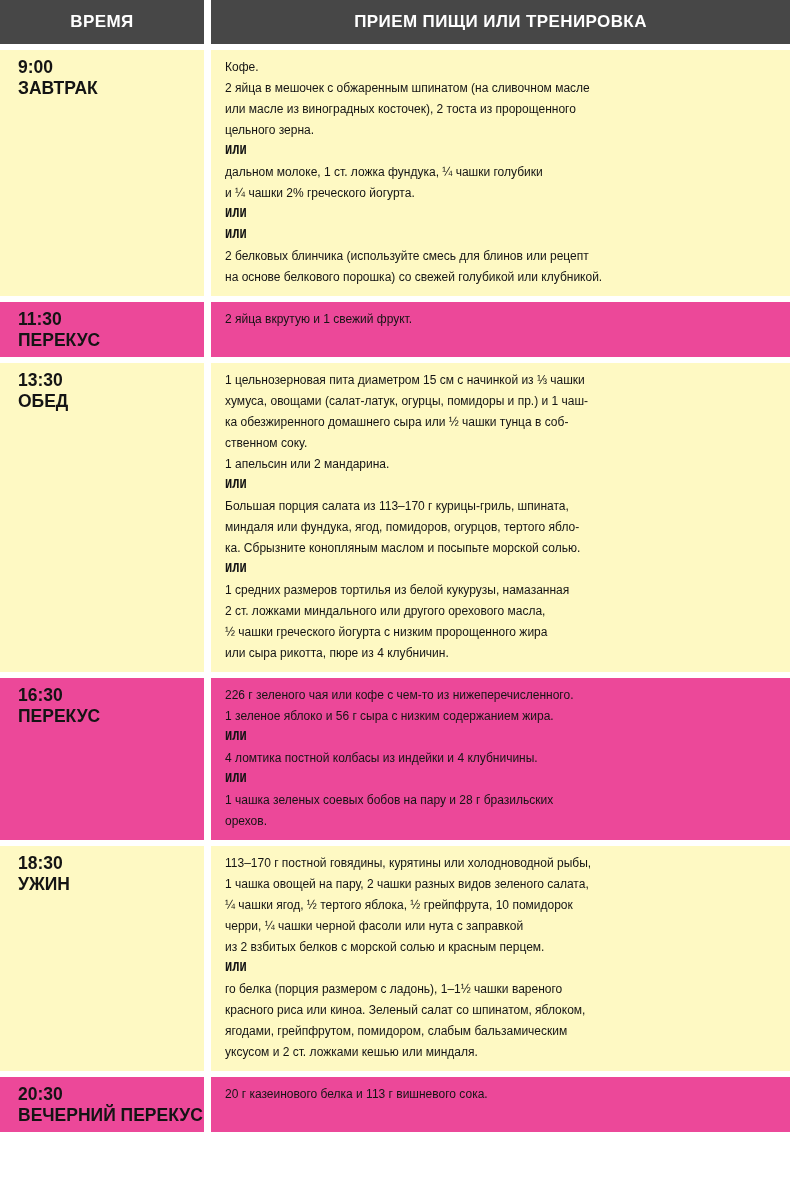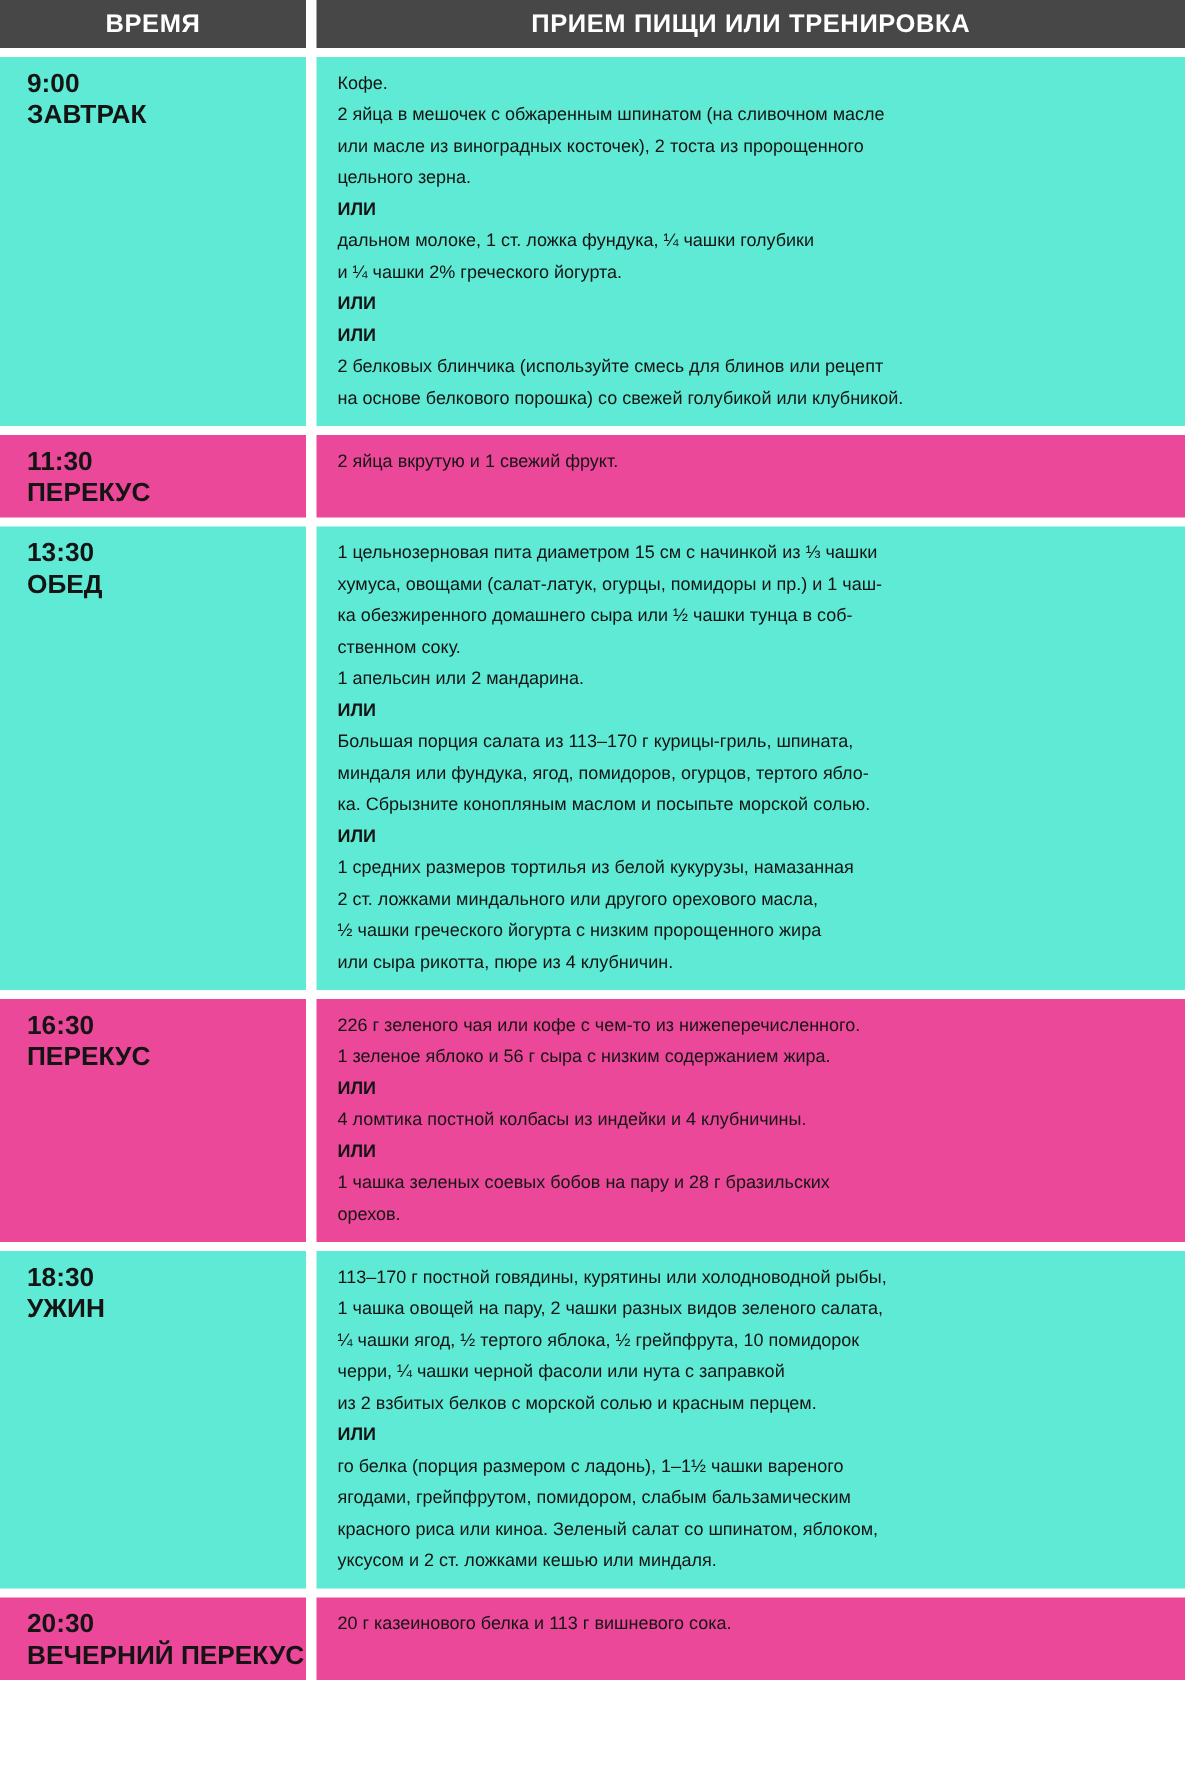--- a/index.html
+++ b/index.html
@@ -16,52 +16,52 @@
     width: 204px;
     flex: 0 0 204px;
     margin-right: 7px;
   }
   .content-col { flex: 1 1 auto; }
 
   .header-row .time-col,
   .header-row .content-col {
     background: #474747;
     color: #ffffff;
-    height: 32px;
+    height: 44px;
     display: flex;
     align-items: center;
     justify-content: center;
     font-weight: bold;
     font-size: 17px;
     letter-spacing: 0.4px;
   }
 
   .body-row.light .time-col,
-  .body-row.light .content-col { background: #5eead4; }
+  .body-row.light .content-col { background: #fef9c3; }
   .body-row.dark  .time-col,
   .body-row.dark  .content-col { background: #ec4899; }
 
   .body-row .time-col {
     padding: 7px 6px 6px 18px;
   }
   .time-value, .time-label {
     font-weight: bold;
     font-size: 17.5px;
     line-height: 21px;
     white-space: nowrap;
   }
   .body-row .content-col {
     padding: 7px 10px 8px 14px;
   }
   .meal-line {
     font-size: 12px;
     line-height: 21px;
     white-space: nowrap;
   }
-  .meal-line.bold { font-weight: bold; }
+  .meal-line.bold { font-weight: bold; font-family: Liberation Mono, monospace; }
 </style>
 </head>
 <body>
 
 <div class="table">
   <div class="row header-row">
     <div class="time-col">
       <span>ВРЕМЯ</span>
     </div>
     <div class="content-col">
@@ -140,22 +140,22 @@
           <div class="time-label">УЖИН</div>
         </div>
         <div class="content-col">
           <div class="meal-line">113–170 г постной говядины, курятины или холодноводной рыбы,</div>
           <div class="meal-line">1 чашка овощей на пару, 2 чашки разных видов зеленого салата,</div>
           <div class="meal-line">¼ чашки ягод, ½ тертого яблока, ½ грейпфрута, 10 помидорок</div>
           <div class="meal-line">черри, ¼ чашки черной фасоли или нута с заправкой</div>
           <div class="meal-line">из 2 взбитых белков с морской солью и красным перцем.</div>
           <div class="meal-line bold">ИЛИ</div>
           <div class="meal-line">го белка (порция размером с ладонь), 1–1½ чашки вареного</div>
+          <div class="meal-line">красного риса или киноа. Зеленый салат со шпинатом, яблоком,</div>
           <div class="meal-line">ягодами, грейпфрутом, помидором, слабым бальзамическим</div>
-          <div class="meal-line">красного риса или киноа. Зеленый салат со шпинатом, яблоком,</div>
           <div class="meal-line">уксусом и 2 ст. ложками кешью или миндаля.</div>
         </div>
       </div>
       <div class="row body-row dark">
         <div class="time-col">
           <div class="time-value">20:30</div>
           <div class="time-label">ВЕЧЕРНИЙ ПЕРЕКУС</div>
         </div>
         <div class="content-col">
           <div class="meal-line">20 г казеинового белка и 113 г вишневого сока.</div>

